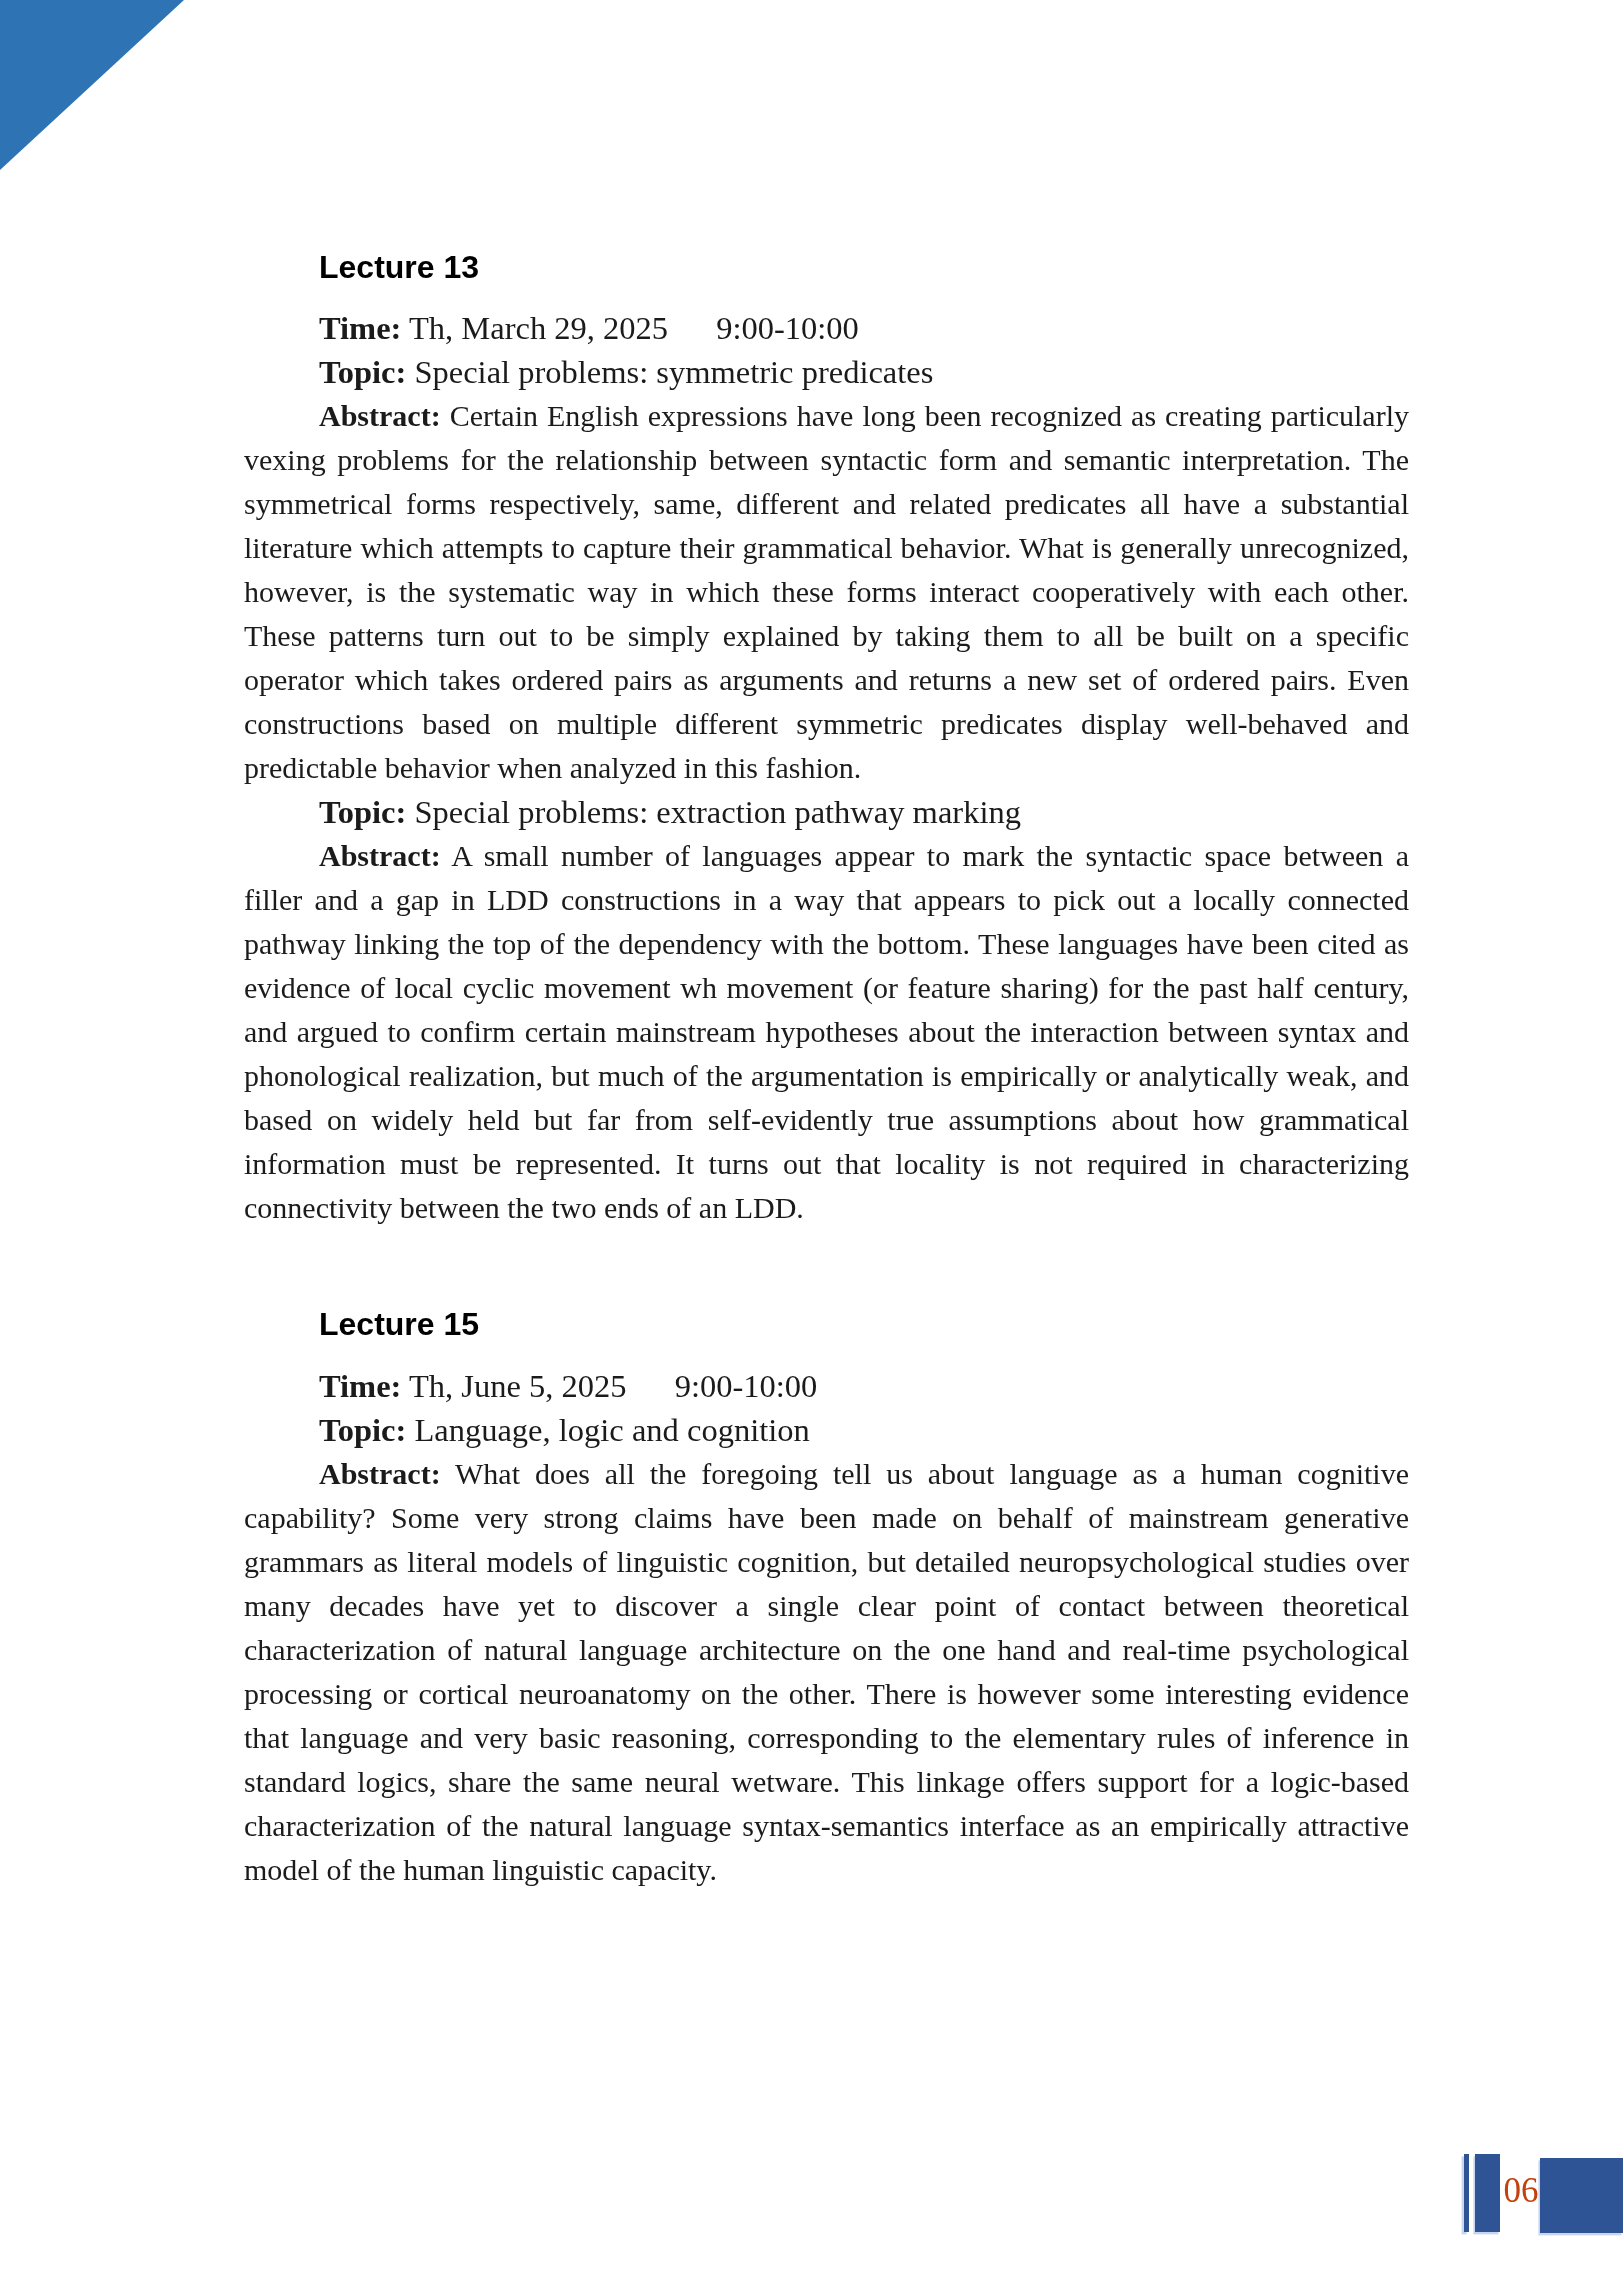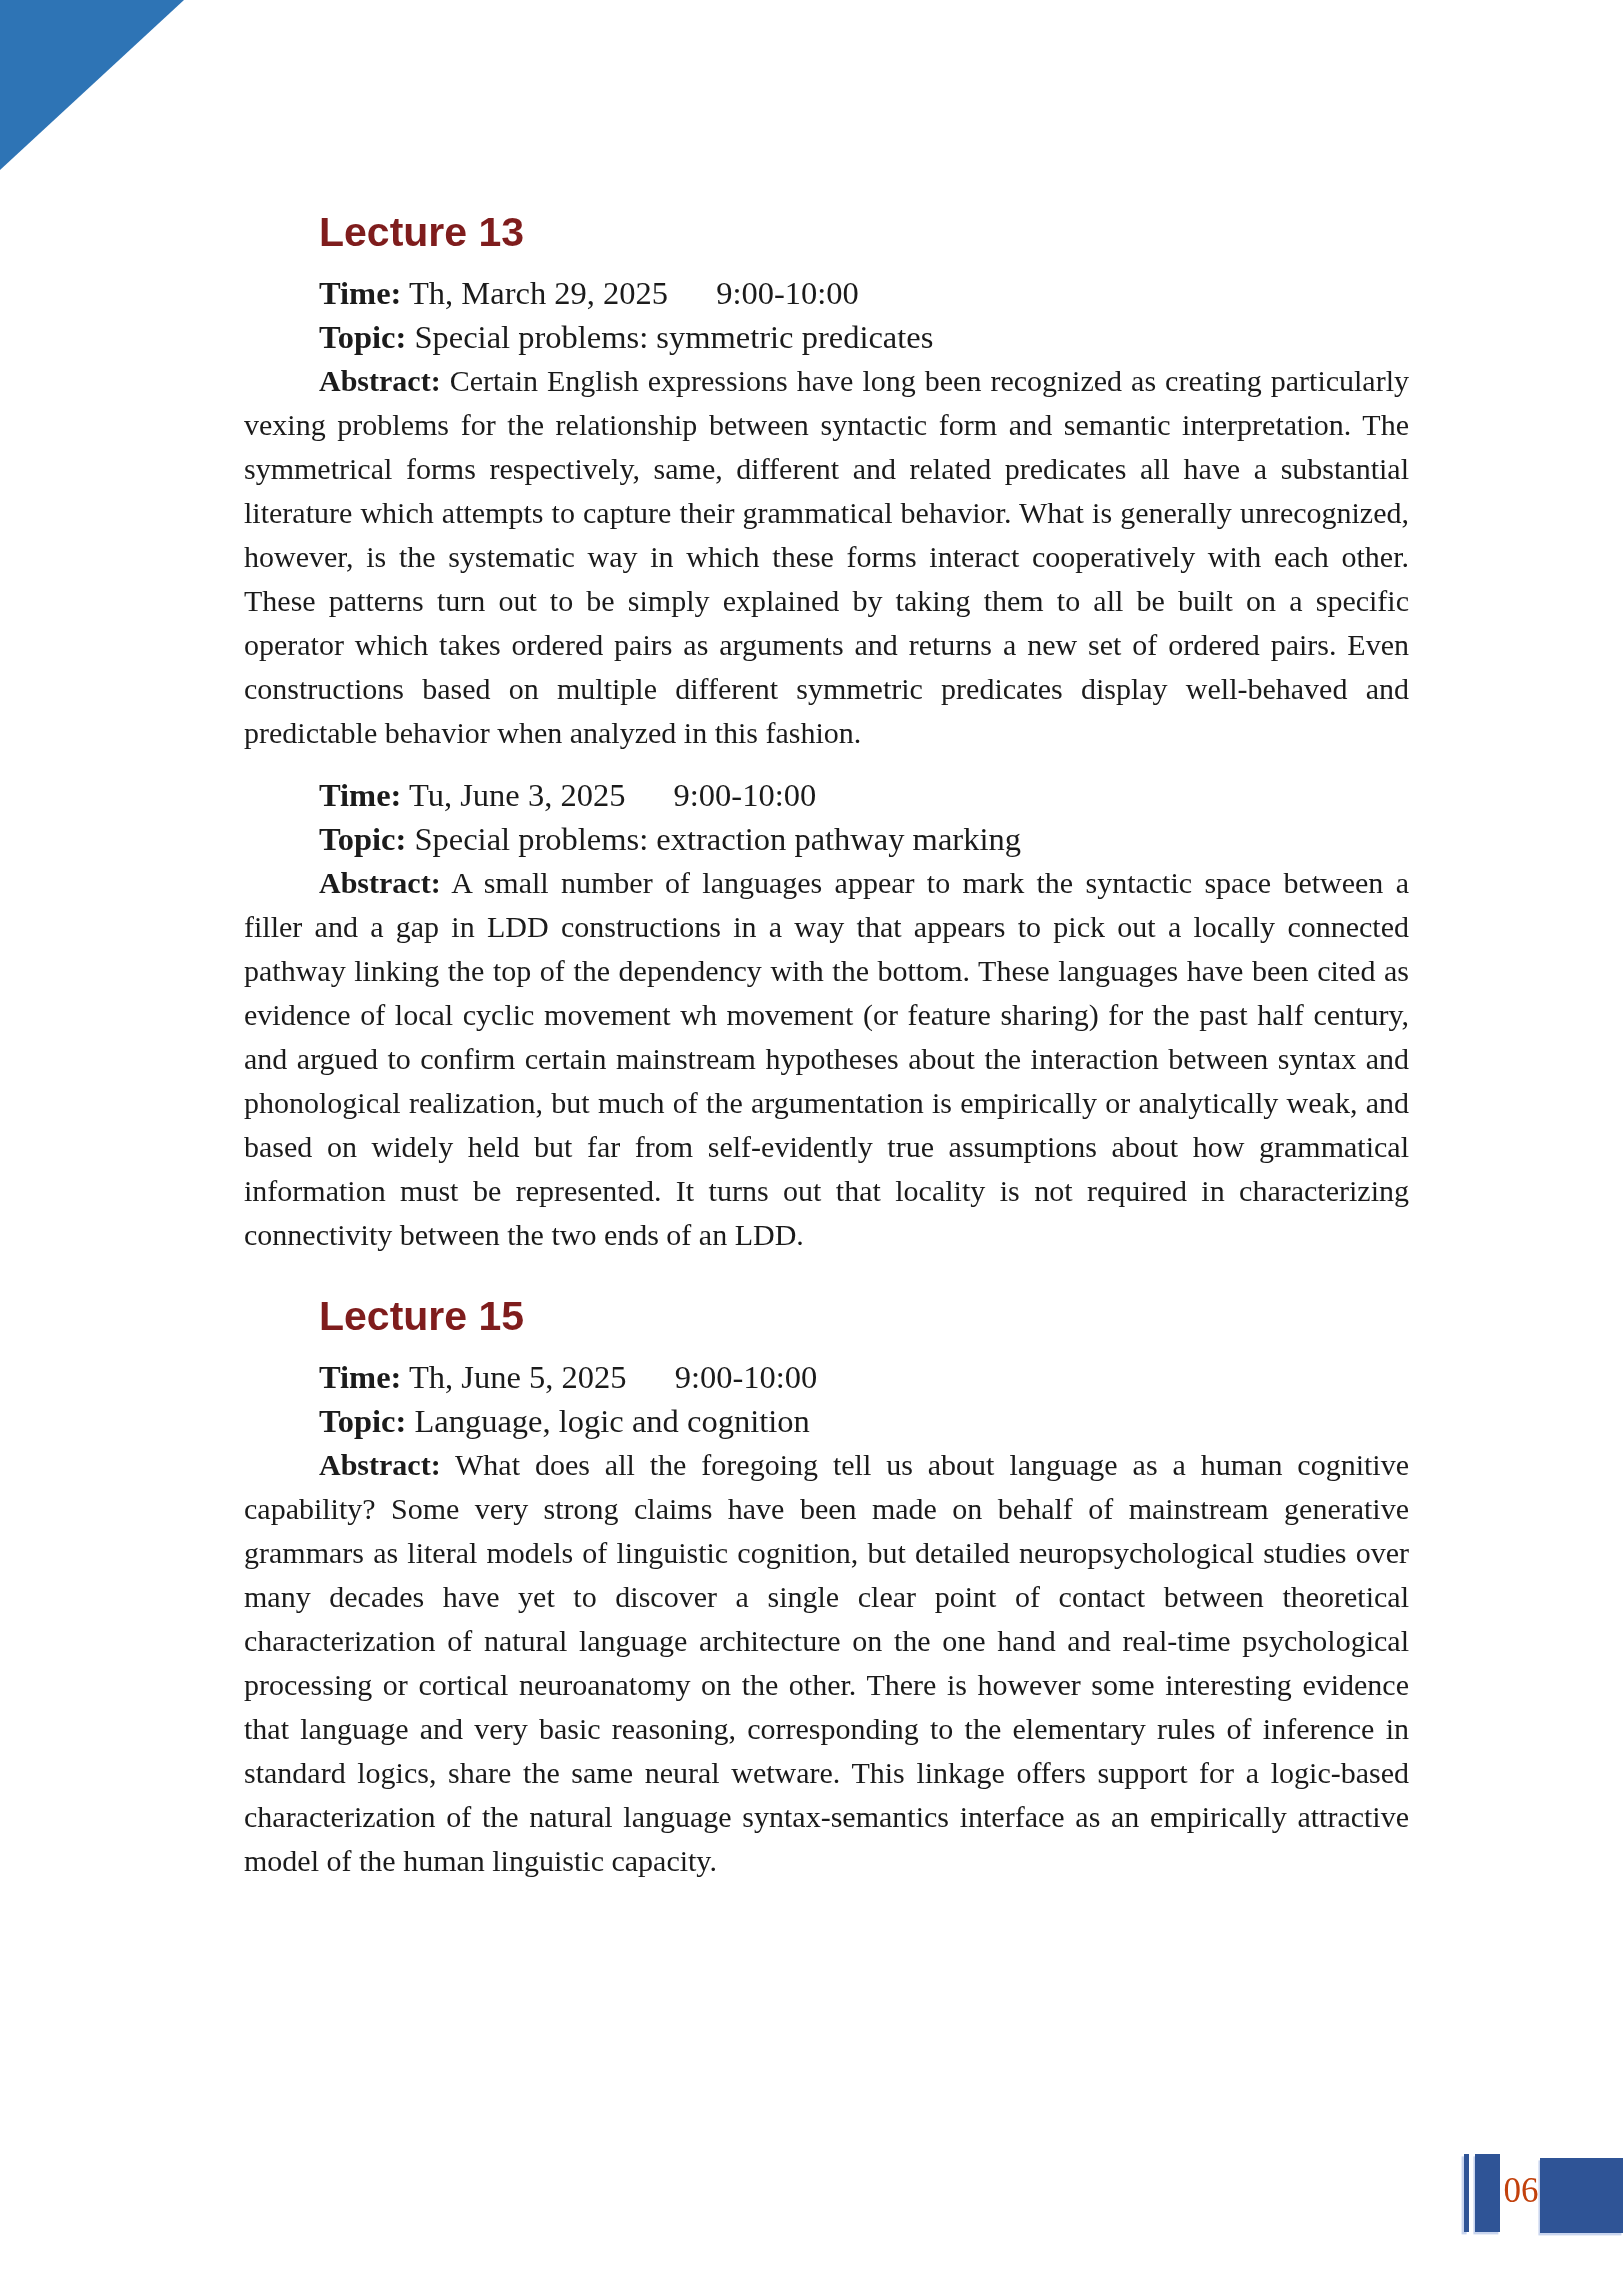--- a/index.html
+++ b/index.html
@@ -30,26 +30,26 @@
 
   
   .content {
     position: absolute;
     top: 0;
     left: 244px;
     width: 1165px;
     padding-top: 173px;
   }
   .lecture-title {
-    margin: 38px 0 0 75px;
+    margin: 73px 0 0 75px;
     font-family: "Liberation Sans", sans-serif;
     font-weight: 700;
-    font-size: 41px;
+    font-size: 32px;
     line-height: 43px;
-    color: #7f1d1d;
+    color: #000000;
   }
   .meta-line {
     margin: 0;
     padding-left: 75px;
     font-size: 32.5px;
     line-height: 44px;
   }
   .meta-line.first {
     margin-top: 17.4px;
   }
@@ -126,25 +126,20 @@
         <span class="label">Topic:</span>
         <span>Special problems: symmetric predicates</span>
       </p>
       <p class="abstract">
         <span class="label">Abstract:</span>
         <span>Certain English expressions have long been recognized as creating particularly vexing problems for the relationship between syntactic form and semantic interpretation. The symmetrical forms respectively, same, different and related predicates all have a substantial literature which attempts to capture their grammatical behavior. What is generally unrecognized, however, is the systematic way in which these forms interact cooperatively with each other. These patterns turn out to be simply explained by taking them to all be built on a specific operator which takes ordered pairs as arguments and returns a new set of ordered pairs. Even constructions based on multiple different symmetric predicates display well-behaved and predictable behavior when analyzed in this fashion.</span>
       </p>
     </section>
 
     <section class="lecture">
-      <p class="meta-line first">
-        <span class="label">Time:</span>
-        <span>Tu, June 3, 2025</span>
-        <span class="time-range">9:00-10:00</span>
-      </p>
       <p class="meta-line">
         <span class="label">Topic:</span>
         <span>Special problems: extraction pathway marking</span>
       </p>
       <p class="abstract">
         <span class="label">Abstract:</span>
         <span>A small number of languages appear to mark the syntactic space between a filler and a gap in LDD constructions in a way that appears to pick out a locally connected pathway linking the top of the dependency with the bottom. These languages have been cited as evidence of local cyclic movement wh movement (or feature sharing) for the past half century, and argued to confirm certain mainstream hypotheses about the interaction between syntax and phonological realization, but much of the argumentation is empirically or analytically weak, and based on widely held but far from self-evidently true assumptions about how grammatical information must be represented. It turns out that locality is not required in characterizing connectivity between the two ends of an LDD.</span>
       </p>
     </section>
 

